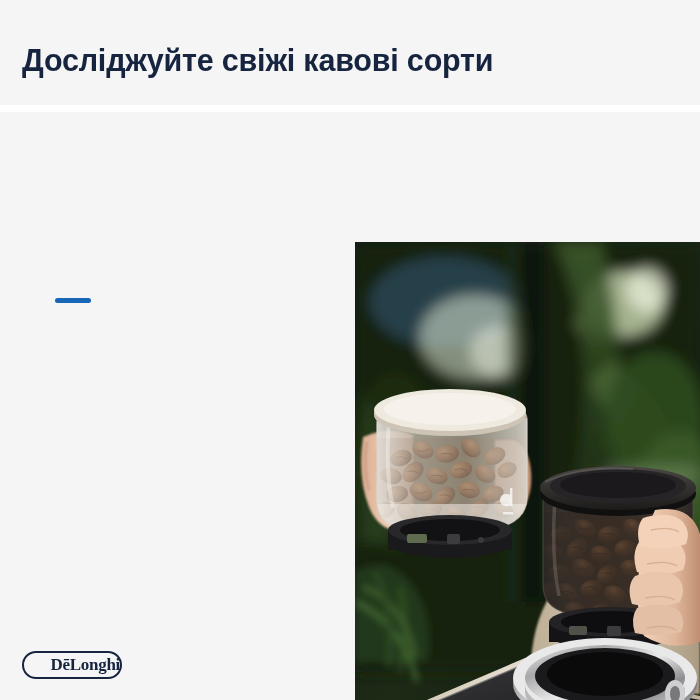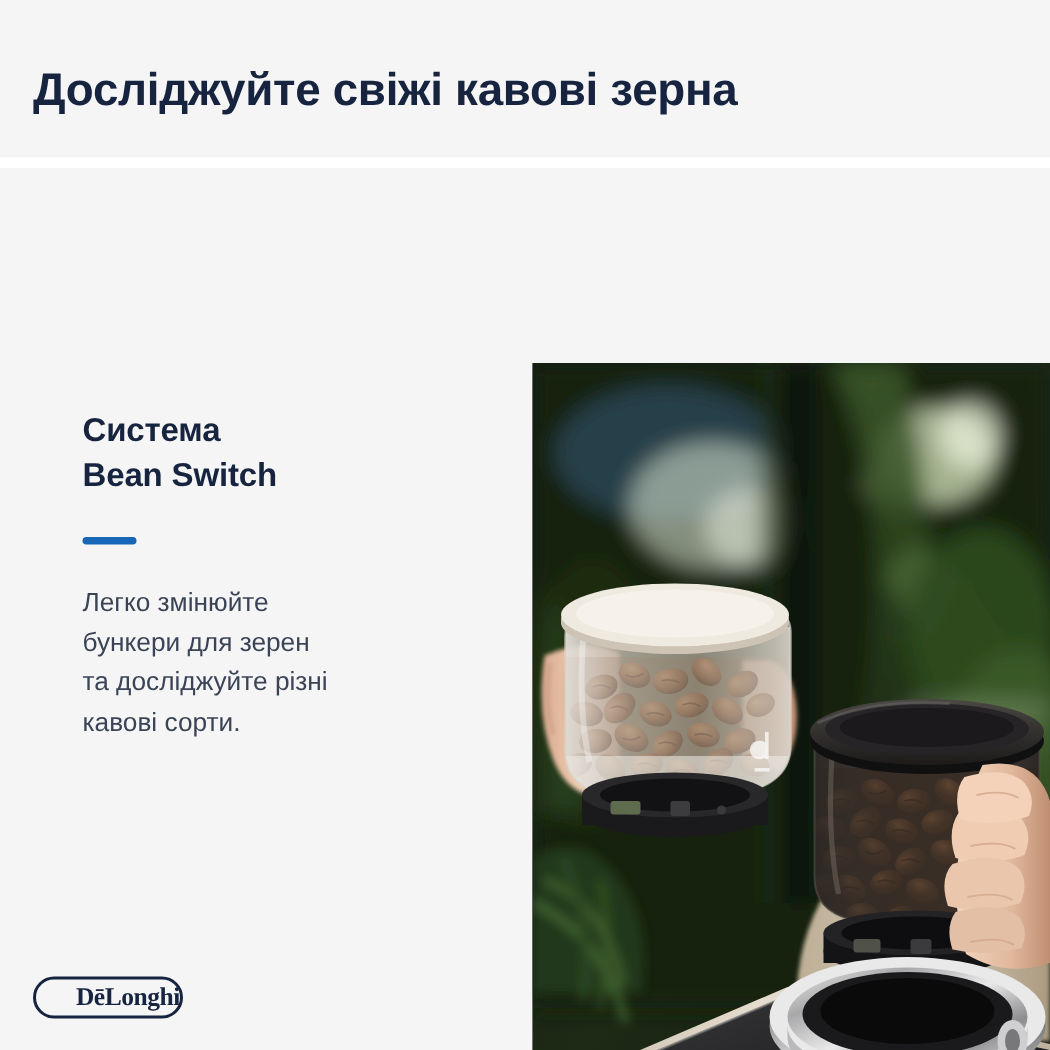--- a/index.html
+++ b/index.html
@@ -132,34 +132,28 @@
     background: #0c1408;
   }
   .photo svg { display: block; }
 </style>
 </head>
 <body>
 
 <div class="page">
 
   <div class="header">
-    <div class="header-title">Досліджуйте свіжі кавові зерна</div>
+    <div class="header-title">Досліджуйте свіжі кавові сорти</div>
   </div>
   <div class="header-rule"></div>
 
   <div class="content">
 
     <div class="left-col">
-      <div class="sub-title">Система
-Bean Switch</div>
       <div class="accent-bar"></div>
-      <div class="body-text">Легко змінюйте
-бункери для зерен
-та досліджуйте різні
-кавові сорти.</div>
     </div>
 
     <div class="photo">
       <svg width="345" height="570" viewBox="0 0 345 570" xmlns="http://www.w3.org/2000/svg">
         <defs>
           <linearGradient id="bgDark" x1="0" y1="0" x2="1" y2="1">
             <stop offset="0%" stop-color="#121c0e"></stop>
             <stop offset="45%" stop-color="#1d2a16"></stop>
             <stop offset="100%" stop-color="#0c1208"></stop>
           </linearGradient>

